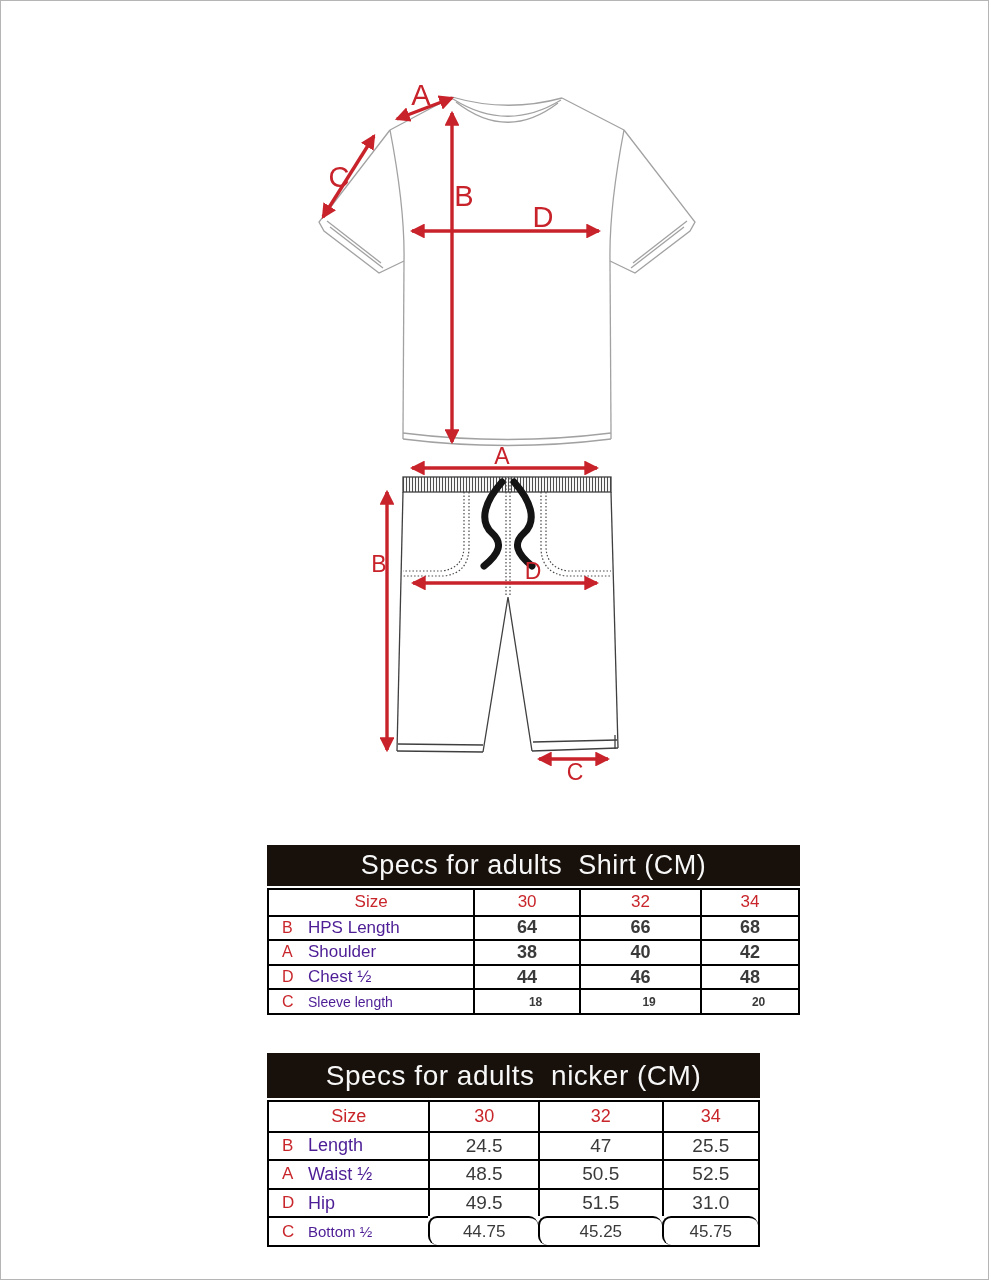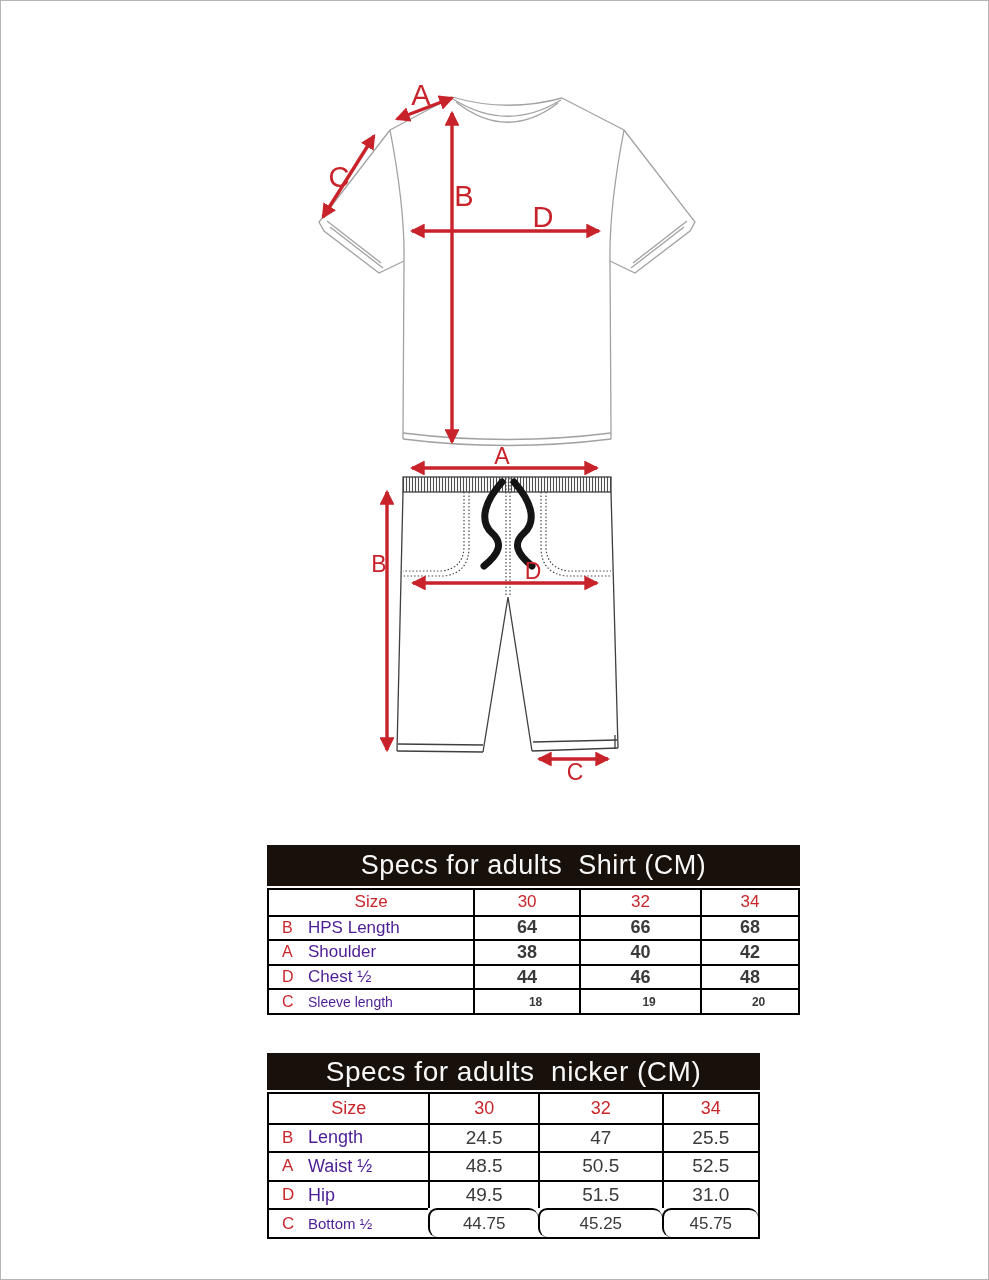--- a/index.html
+++ b/index.html
@@ -54,21 +54,21 @@
   .t1 .tbar { height: 41px; font-size: 27px; }
   .t1 .grid { grid-template-columns: 38.6% 20% 22.9% 18.5%; grid-template-rows: repeat(5, 24.6px); }
   .t1 .head { font-size: 17px; }
   .t1 .lname { font-size: 17px; }
   .t1 .key { font-size: 16px; }
   .t1 .val { font-size: 18px; font-weight: bold; }
   .t1 .sm .lname { font-size: 14px; }
   .t1 .val.sm { font-size: 12px; padding-left: 17px; }
 
   .t2 { left: 267px; top: 1053px; width: 493px; }
-  .t2 .tbar { height: 37px; font-size: 28px; }
+  .t2 .tbar { height: 45px; font-size: 28px; }
   .t2 .grid { grid-template-columns: 32.6% 22.4% 25.3% 19.7%; grid-template-rows: repeat(5, 28.6px); }
   .t2 .head { font-size: 18px; }
   .t2 .lname { font-size: 18px; }
   .t2 .key { font-size: 17px; }
   .t2 .val { font-size: 19px; }
   .t2 .sm .lname { font-size: 15px; }
   .t2 .val.sm { font-size: 17px; border-radius: 9px; }
 
   .mlabel { font-family: "Liberation Sans", sans-serif; fill: #c8222a; }
   .mlabel.big { font-size: 29px; }

